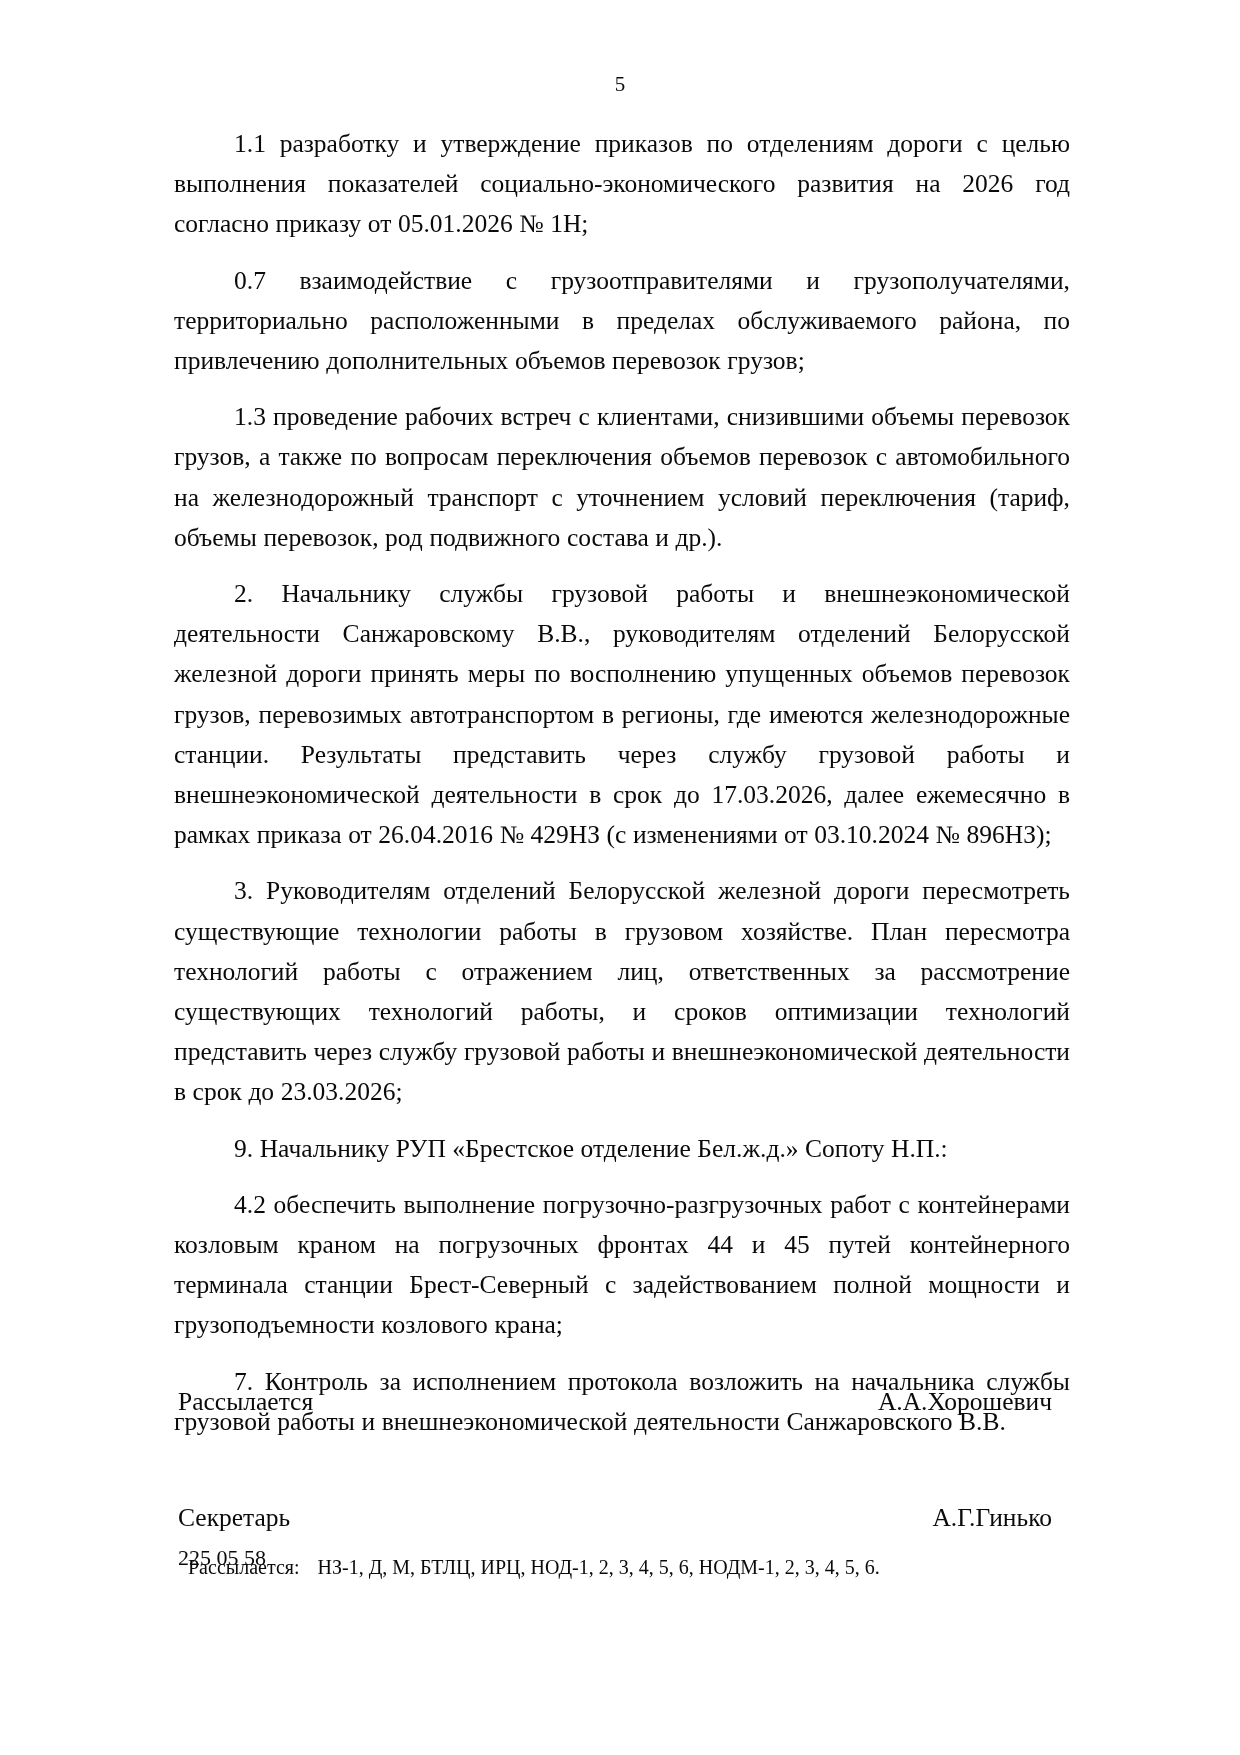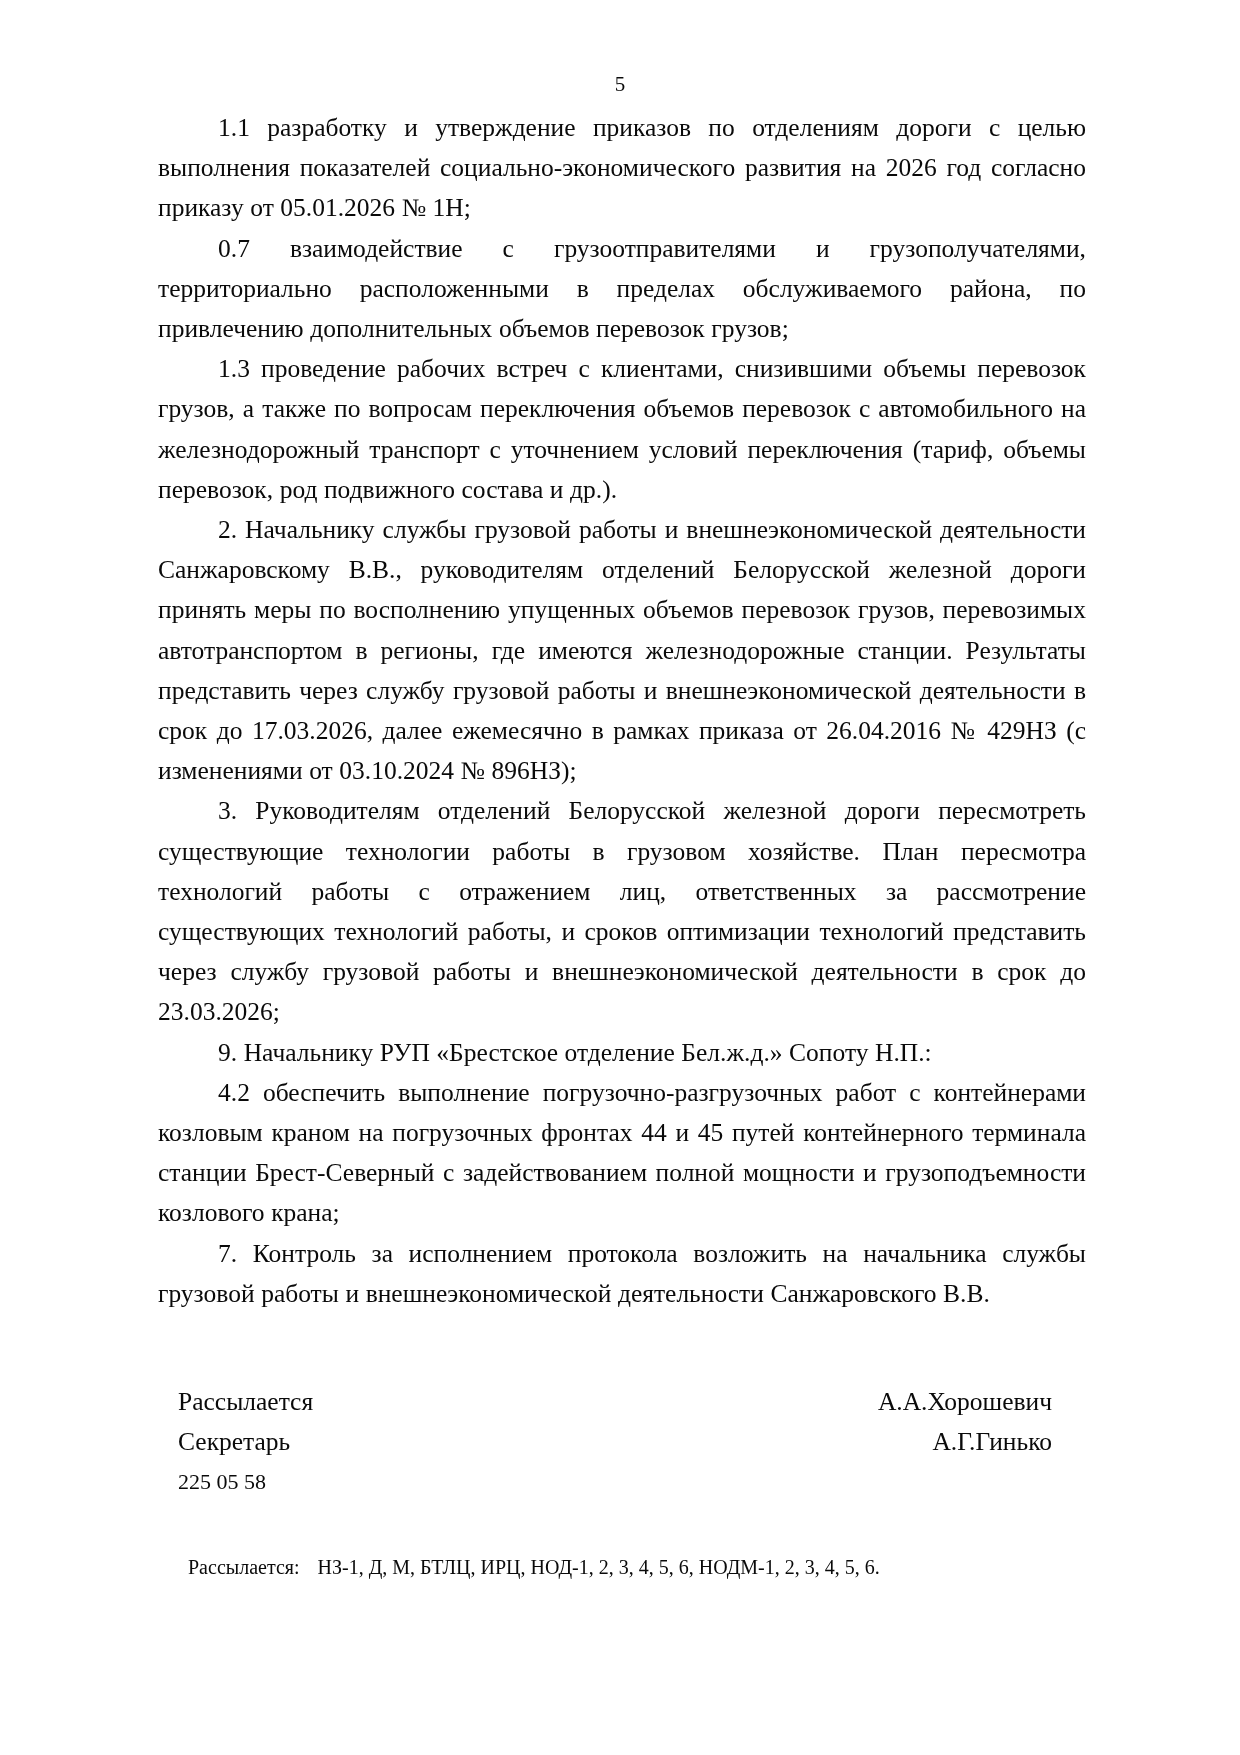--- a/index.html
+++ b/index.html
@@ -29,21 +29,21 @@
     line-height: 1;
     letter-spacing: 0.2px;
   }
   .body-block {
     position: absolute;
     top: 108px;
     left: 158px;
     width: 928px;
   }
   p.para {
-    margin: 0;
+    margin: 16px;
     text-indent: 60px;
     text-align: justify;
     text-justify: inter-word;
     font-size: 25.5px;
     line-height: 40.2px;
     hyphens: none;
     word-spacing: 0.2px;
   }
   p.para.last-line-left {
     text-align-last: left;
@@ -56,20 +56,21 @@
     font-size: 25.5px;
     line-height: 40px;
   }
   .sig-row {
     display: flex;
     justify-content: space-between;
     align-items: baseline;
     white-space: nowrap;
   }
   .sig-row.second {
+    margin-top: 76px;
   }
   .sig-role {
     text-align: left;
   }
   .sig-name {
     text-align: left;
     padding-right: 6px;
   }
   .sig-phone {
     margin-top: 0;

